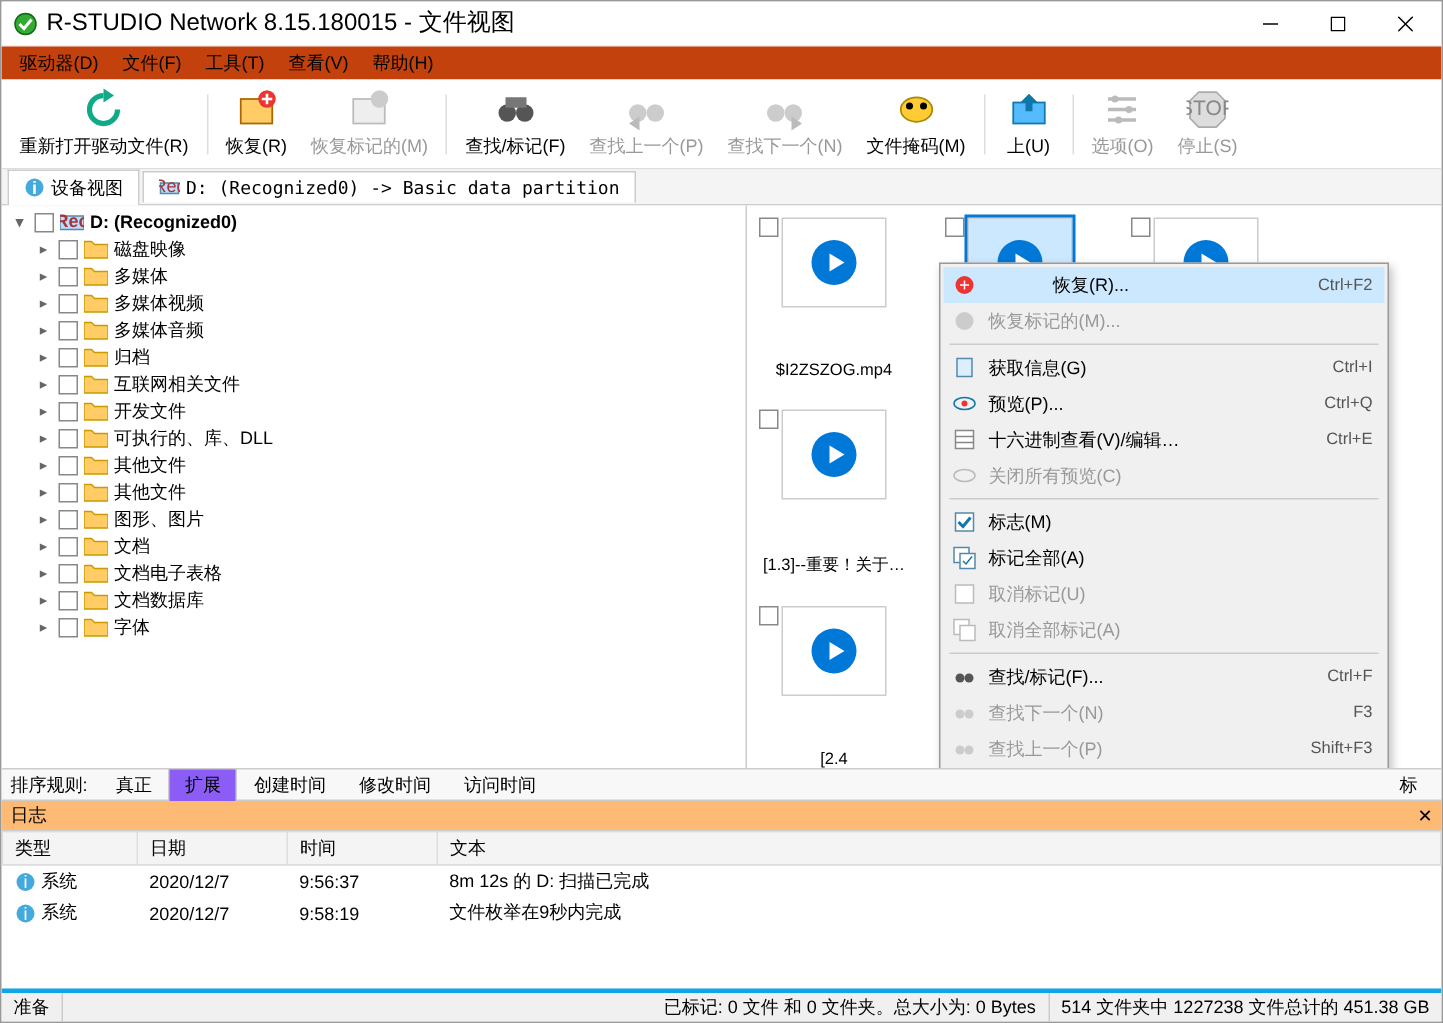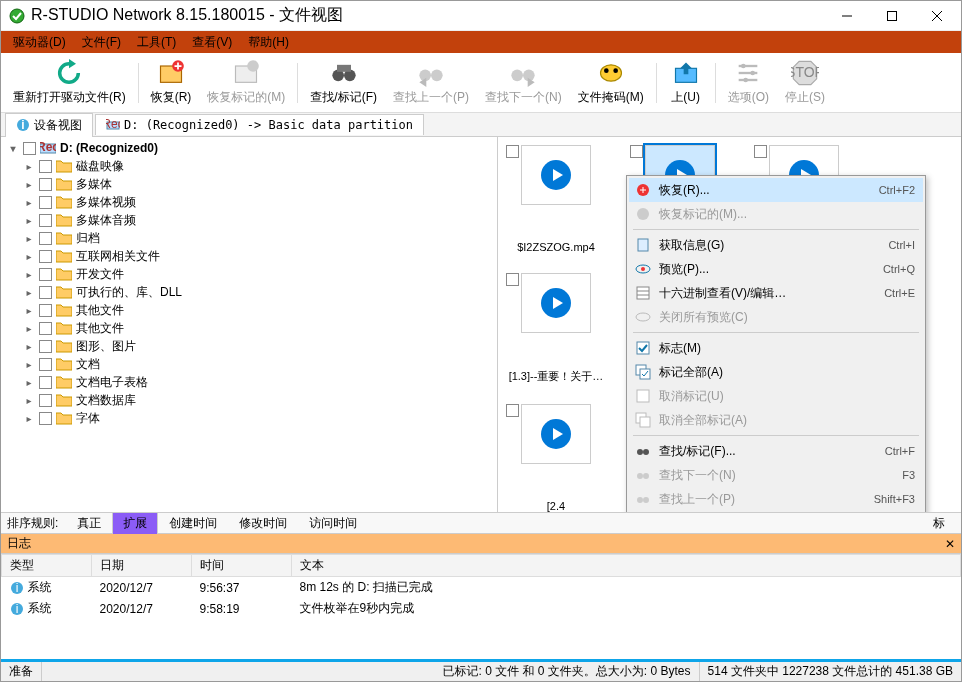--- a/index.html
+++ b/index.html
@@ -33,21 +33,21 @@
 .file-grid { display: flex; flex-wrap: wrap; padding: 8px; gap: 20px 24px; align-content: flex-start; }
 .file-item { width: 100px; display: flex; flex-direction: column; align-items: center; position: relative; gap: 32px; }
 .file-item .fchk { position: absolute; top: 0; left: 0; width: 13px; height: 13px; border: 1px solid #888; background:#fff; }
 .file-thumb { width: 70px; height: 60px; border: 1px solid #ccc; background: #fff; display:flex; align-items:center; justify-content:center; position:relative; }
 .file-thumb.video::after { content:''; position:absolute; width:30px; height:30px; border-radius:50%; background:#0078d7; }
 .file-thumb.video::before { content:''; position:absolute; z-index:2; border-left:10px solid #fff; border-top:6px solid transparent; border-bottom:6px solid transparent; margin-left:3px; }
 .file-item.selected .file-thumb { outline: 2px solid #0078d7; background: #cce8ff; }
 .file-label { font-size: 11px; text-align: center; margin-top: 4px; width: 100%; overflow: hidden; text-overflow: ellipsis; white-space: nowrap; }
 .ctxmenu { position: absolute; top: 38px; left: 128px; width: 300px; background: #f0f0f0; border: 1px solid #999; box-shadow: 2px 2px 6px rgba(0,0,0,0.25); z-index: 100; padding: 2px; }
 .ctxmenu .mi { display: flex; align-items: center; height: 24px; padding: 0 8px 0 4px; }
-.ctxmenu .mi.sel { background: #cce8ff; }
+.ctxmenu .mi.sel { background: #cce8ff; gap: 43px; }
 .ctxmenu .mi.disabled { color: #999; }
 .ctxmenu .mi .micon { width: 20px; height: 16px; margin-right: 6px; display:flex; align-items:center; justify-content:center; }
 .ctxmenu .mi .mlabel { flex: 1; }
 .ctxmenu .mi .mshort { color: #555; font-size: 11px; }
 .ctxmenu .msep { height: 1px; background: #ccc; margin: 3px 4px; }
 .sortbar { height: 22px; display: flex; align-items: center; border-top: 1px solid #ccc; border-bottom: 1px solid #ccc; padding: 0 6px; background: #f8f8f8; }
 .sortbar .slabel { margin-right: 8px; }
 .sortbar .stab { padding: 2px 10px; border: 1px solid transparent; }
 .sortbar .stab.active { background: #8b5cf6; border: 1px solid #ccc; border-bottom-color: #fff; }
 .sortbar .rlabel { margin-left: auto; padding: 2px 10px; }

